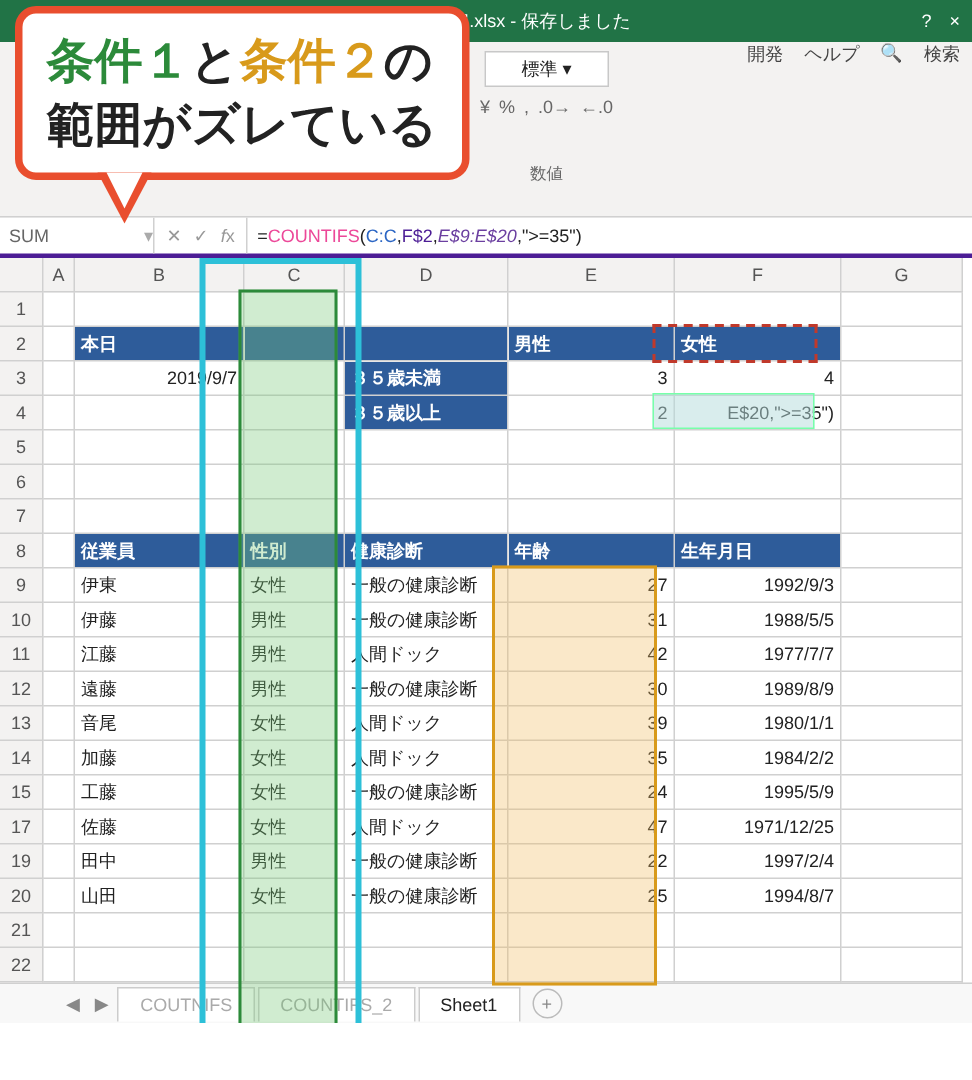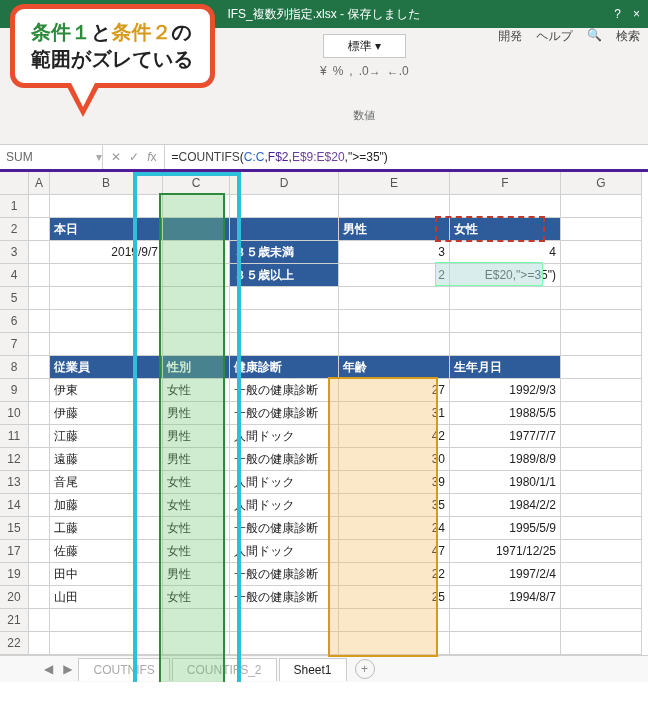--- a/index.html
+++ b/index.html
@@ -6,35 +6,35 @@
   
   .titlebar{background:#217346;color:#fff;height:28px;display:flex;align-items:center;justify-content:flex-end;padding:0 8px;gap:12px;font-size:12px;position:relative;}
   .titlebar .fname{position:absolute;left:50%;transform:translateX(-50%);white-space:nowrap;}
   
   .ribbon{height:110px;background:#f3f2f1;border-bottom:1px solid #d0d0d0;display:flex;align-items:flex-start;padding:6px 8px 0 320px;font-size:12px;position:relative;}
   .rgroup{display:flex;flex-direction:column;align-items:center;margin-right:18px;}
   .rgroup .box{border:1px solid #c8c8c8;background:#fff;padding:2px 24px;height:18px;display:flex;align-items:center;}
   .rgroup .lbl{font-size:11px;color:#666;margin-top:30px;}
   .tabs-row{position:absolute;top:0;right:8px;display:flex;gap:14px;color:#444;}
   
-  .callout{position:absolute;left:10px;top:4px;z-index:100;background:#fff;border:5px solid #e94e2e;border-radius:14px;padding:10px 16px;font-size:20px;font-weight:700;line-height:1.35;}
+  .callout{position:absolute;left:10px;top:4px;z-index:100;background:#fff;border:5px solid #e94e2e;border-radius:14px;padding:10px 16px;font-size:32px;font-weight:700;line-height:1.35;}
   .callout .green{color:#2c8a3a;}
   .callout .orange{color:#d89a1b;}
   .callout .tail{position:absolute;left:50px;bottom:-34px;width:0;height:0;border-left:18px solid transparent;border-right:18px solid transparent;border-top:34px solid #e94e2e;}
   .callout .tail::after{content:"";position:absolute;left:-12px;top:-34px;width:0;height:0;border-left:12px solid transparent;border-right:12px solid transparent;border-top:24px solid #fff;}
   
   .fxrow{display:flex;align-items:center;height:24px;border-bottom:3px solid #4c1d95;background:#fff;}
   .namebox{width:96px;border-right:1px solid #d0d0d0;padding-left:6px;color:#666;display:flex;align-items:center;height:100%;}
   .fxicons{display:flex;align-items:center;gap:8px;padding:0 8px;color:#999;border-right:1px solid #d0d0d0;height:100%;}
   .fxbar{flex:1;padding-left:6px;display:flex;align-items:center;height:100%;}
   .fxbar .eq{color:#222;}
-  .fxbar .fn{color:#404040;}
+  .fxbar .fn{color:#ec4899;}
   .fxbar .r1{color:#2c66c4;}
   .fxbar .r2{color:#4c1d95;}
-  .fxbar .r3{color:#6b3fa0;}
+  .fxbar .r3{color:#6b3fa0;font-style:italic;}
   .fxbar .lit{color:#222;}
   
   .grid{position:relative;}
   table{border-collapse:collapse;table-layout:fixed;}
   .corner{width:26px;height:20px;background:#f3f2f1;border:1px solid #d0d0d0;border-top:none;border-left:none;}
   th.colh{background:#f3f2f1;border:1px solid #d0d0d0;border-top:none;height:20px;font-weight:400;color:#555;text-align:center;}
   th.rowh{background:#f3f2f1;border:1px solid #d0d0d0;border-left:none;width:26px;font-weight:400;color:#555;text-align:center;}
   td{border:1px solid #d0d0d0;height:22px;padding:0 4px;white-space:nowrap;overflow:hidden;}
   .wA{width:18px;} .wB{width:110px;} .wC{width:64px;} .wD{width:106px;} .wE{width:108px;} .wF{width:108px;} .wG{width:78px;}
   .hdr{background:#2e5c9a;color:#fff;font-weight:700;}

